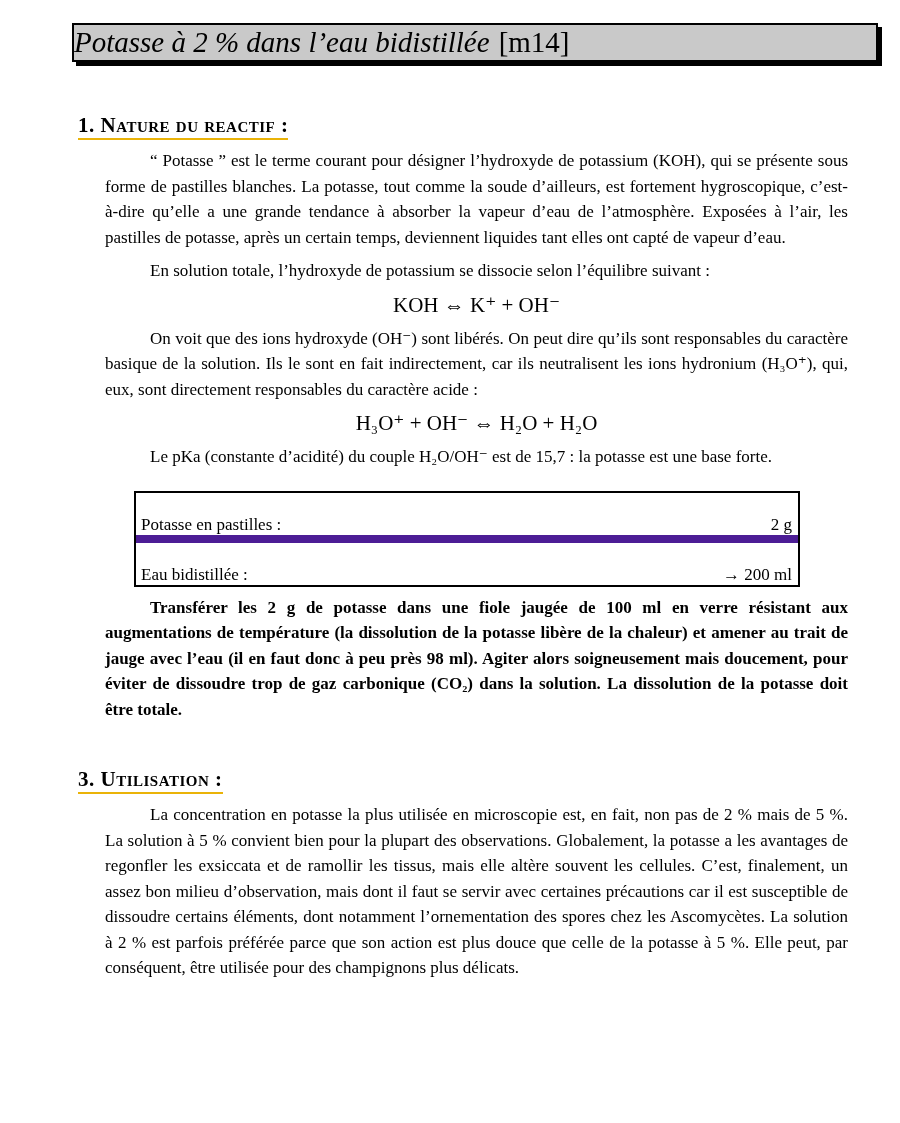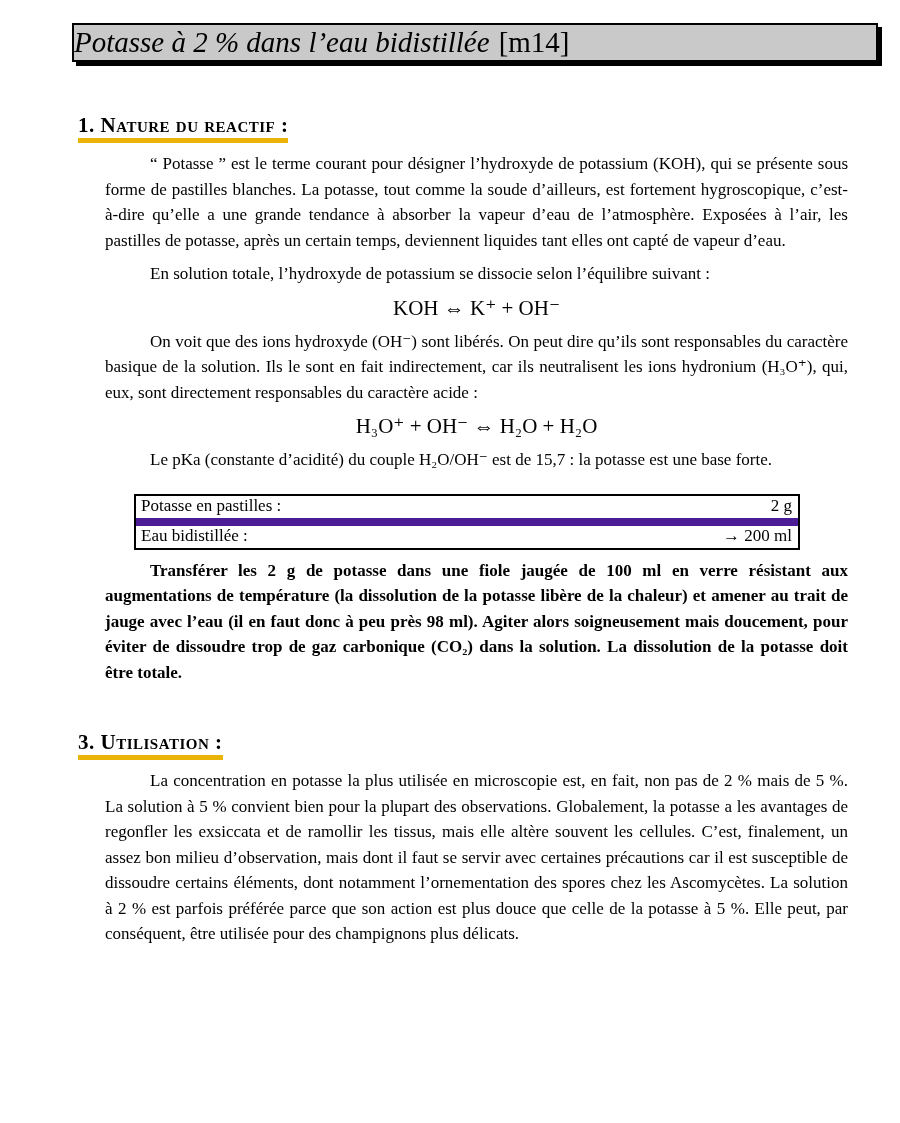--- a/index.html
+++ b/index.html
@@ -43,21 +43,21 @@
     width: 759px;
   }
   .sec-heading {
     margin-left: -19px;
     font-size: 21px;
     font-weight: bold;
     line-height: 26px;
   }
   .sec-heading .underline {
     display: inline-block;
-    border-bottom: 5px solid #eab308;
+    border-bottom: 2px solid #eab308;
     font-variant: small-caps;
     letter-spacing: 0.5px;
     padding-bottom: 0px;
   }
   p.body {
     margin: 8px;
     font-size: 17px;
     line-height: 25.5px;
     text-align: justify;
     text-indent: 45px;
@@ -81,22 +81,22 @@
   .m-h3  { margin-top: 44px; }
   .m-p6  { margin-top: 24px; }
   .reagent-table {
     margin-left: 37px;
     width: 662px;
     border: 2px solid #000000;
   }
   .reagent-row {
     display: flex;
     justify-content: space-between;
-    align-items: flex-start;
-    height: 22px;
+    align-items: flex-end;
+    height: 42px;
     font-size: 17px;
     padding: 0 6px 0 5px;
   }
   .reagent-row + .reagent-row {
     border-top: 8px solid #4c1d95;
   }
   .reagent-label { text-align: left; }
   .reagent-value { text-align: right; }
 </style>
 </head>

